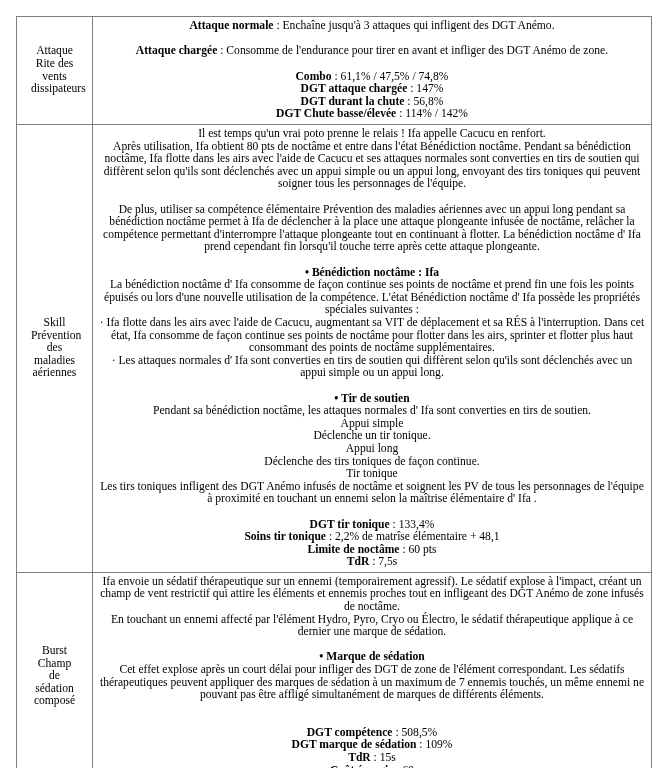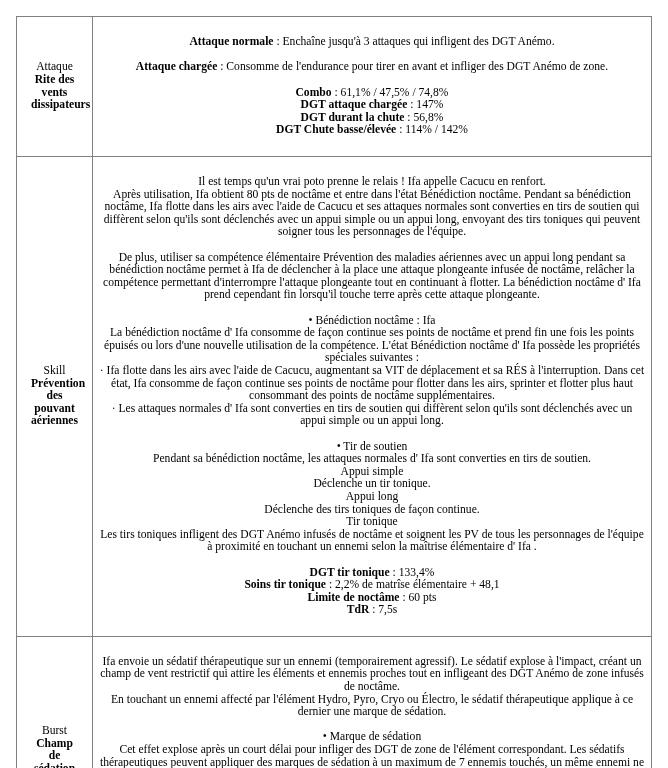--- a/index.html
+++ b/index.html
@@ -20,26 +20,26 @@
     font-size: 11.6px;
     line-height: 12.6px;
     text-align: center;
     vertical-align: middle;
   }
   td.head-cell {
     padding: 2px 14px;
     margin-top: 36px;
   }
   td.body-cell {
-    padding: 18px 5px;
+    padding: 2px 5px;
   }
   .htype { font-weight: normal; }
-  .hname { font-weight: bold; }
+  .hname { font-weight: normal; }
   .line { margin: 0; }
-  .line.bh { font-weight: normal; }
+  .line.bh { font-weight: bold; }
   .gap { width: 100%; }
   tr.row-0 td { height: 103px; }
   tr.row-1 td { height: 443px; }
   tr.row-2 td { height: 203px; }
 </style>
 </head>
 <body>
 
 <table class="talent-table">
   <colgroup>
@@ -60,21 +60,21 @@
           <div class="line"><b>Combo</b><span> : 61,1% / 47,5% / 74,8%</span></div>
           <div class="line"><b>DGT attaque chargée</b><span> : 147%</span></div>
           <div class="line"><b>DGT durant la chute</b><span> : 56,8%</span></div>
           <div class="line"><b>DGT Chute basse/élevée</b><span> : 114% / 142%</span></div>
         </td>
   </tr>
 
   <tr class="row-1">
     <td class="head-cell">
       <div class="htype">Skill</div>
-      <div class="hname">Prévention des pouvant aériennes</div>
+      <div class="hname">Prévention des maladies aériennes</div>
     </td>
     <td class="body-cell">
           <div class="line">Il est temps qu'un vrai poto prenne le relais ! Ifa appelle Cacucu en renfort.</div>
           <div class="line">Après utilisation, Ifa obtient 80 pts de noctâme et entre dans l'état Bénédiction noctâme. Pendant sa bénédiction noctâme, Ifa flotte dans les airs avec l'aide de Cacucu et ses attaques normales sont converties en tirs de soutien qui diffèrent selon qu'ils sont déclenchés avec un appui simple ou un appui long, envoyant des tirs toniques qui peuvent soigner tous les personnages de l'équipe.</div>
           <div class="gap" style="height: 12.6px;"></div>
           <div class="line">De plus, utiliser sa compétence élémentaire Prévention des maladies aériennes avec un appui long pendant sa bénédiction noctâme permet à Ifa de déclencher à la place une attaque plongeante infusée de noctâme, relâcher la compétence permettant d'interrompre l'attaque plongeante tout en continuant à flotter. La bénédiction noctâme d' Ifa prend cependant fin lorsqu'il touche terre après cette attaque plongeante.</div>
           <div class="gap" style="height: 12.6px;"></div>
           <div class="line bh">• Bénédiction noctâme : Ifa</div>
           <div class="line">La bénédiction noctâme d' Ifa consomme de façon continue ses points de noctâme et prend fin une fois les points épuisés ou lors d'une nouvelle utilisation de la compétence. L'état Bénédiction noctâme d' Ifa possède les propriétés spéciales suivantes :</div>
           <div class="line">· Ifa flotte dans les airs avec l'aide de Cacucu, augmentant sa VIT de déplacement et sa RÉS à l'interruption. Dans cet état, Ifa consomme de façon continue ses points de noctâme pour flotter dans les airs, sprinter et flotter plus haut consommant des points de noctâme supplémentaires.</div>

